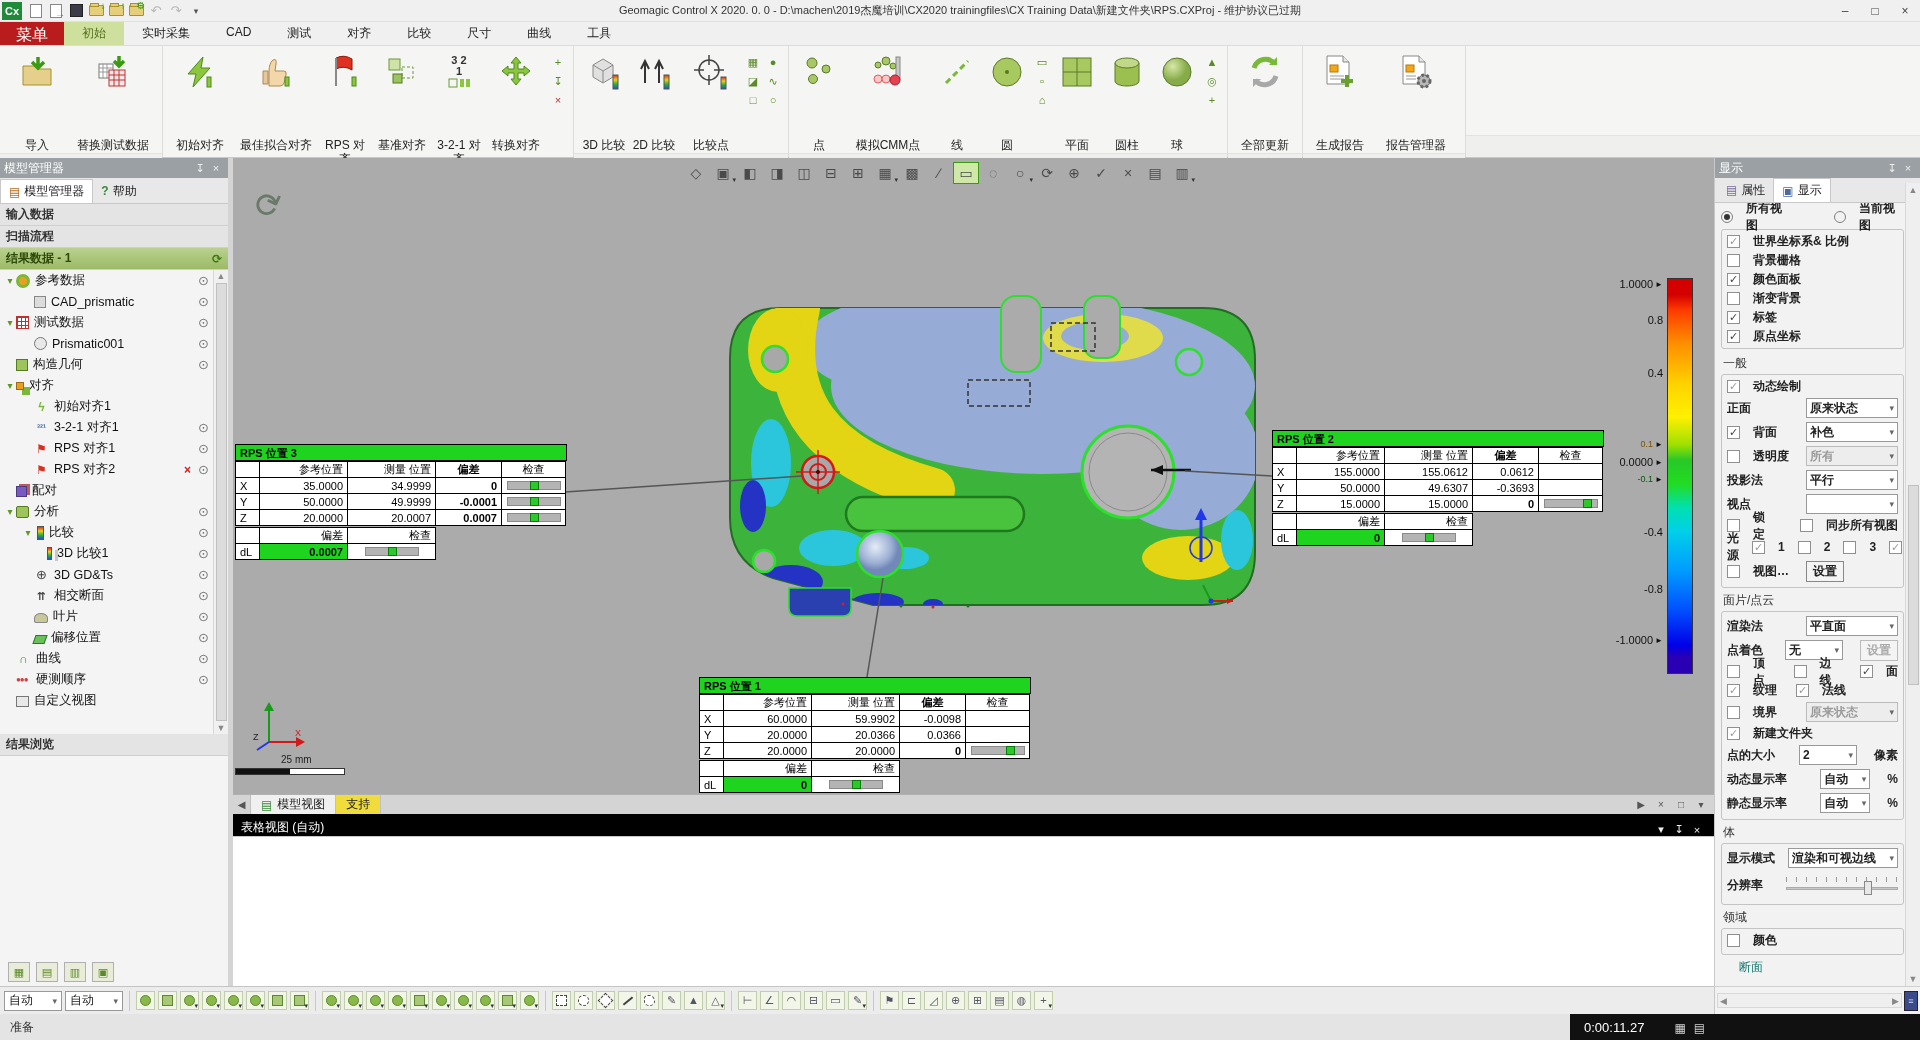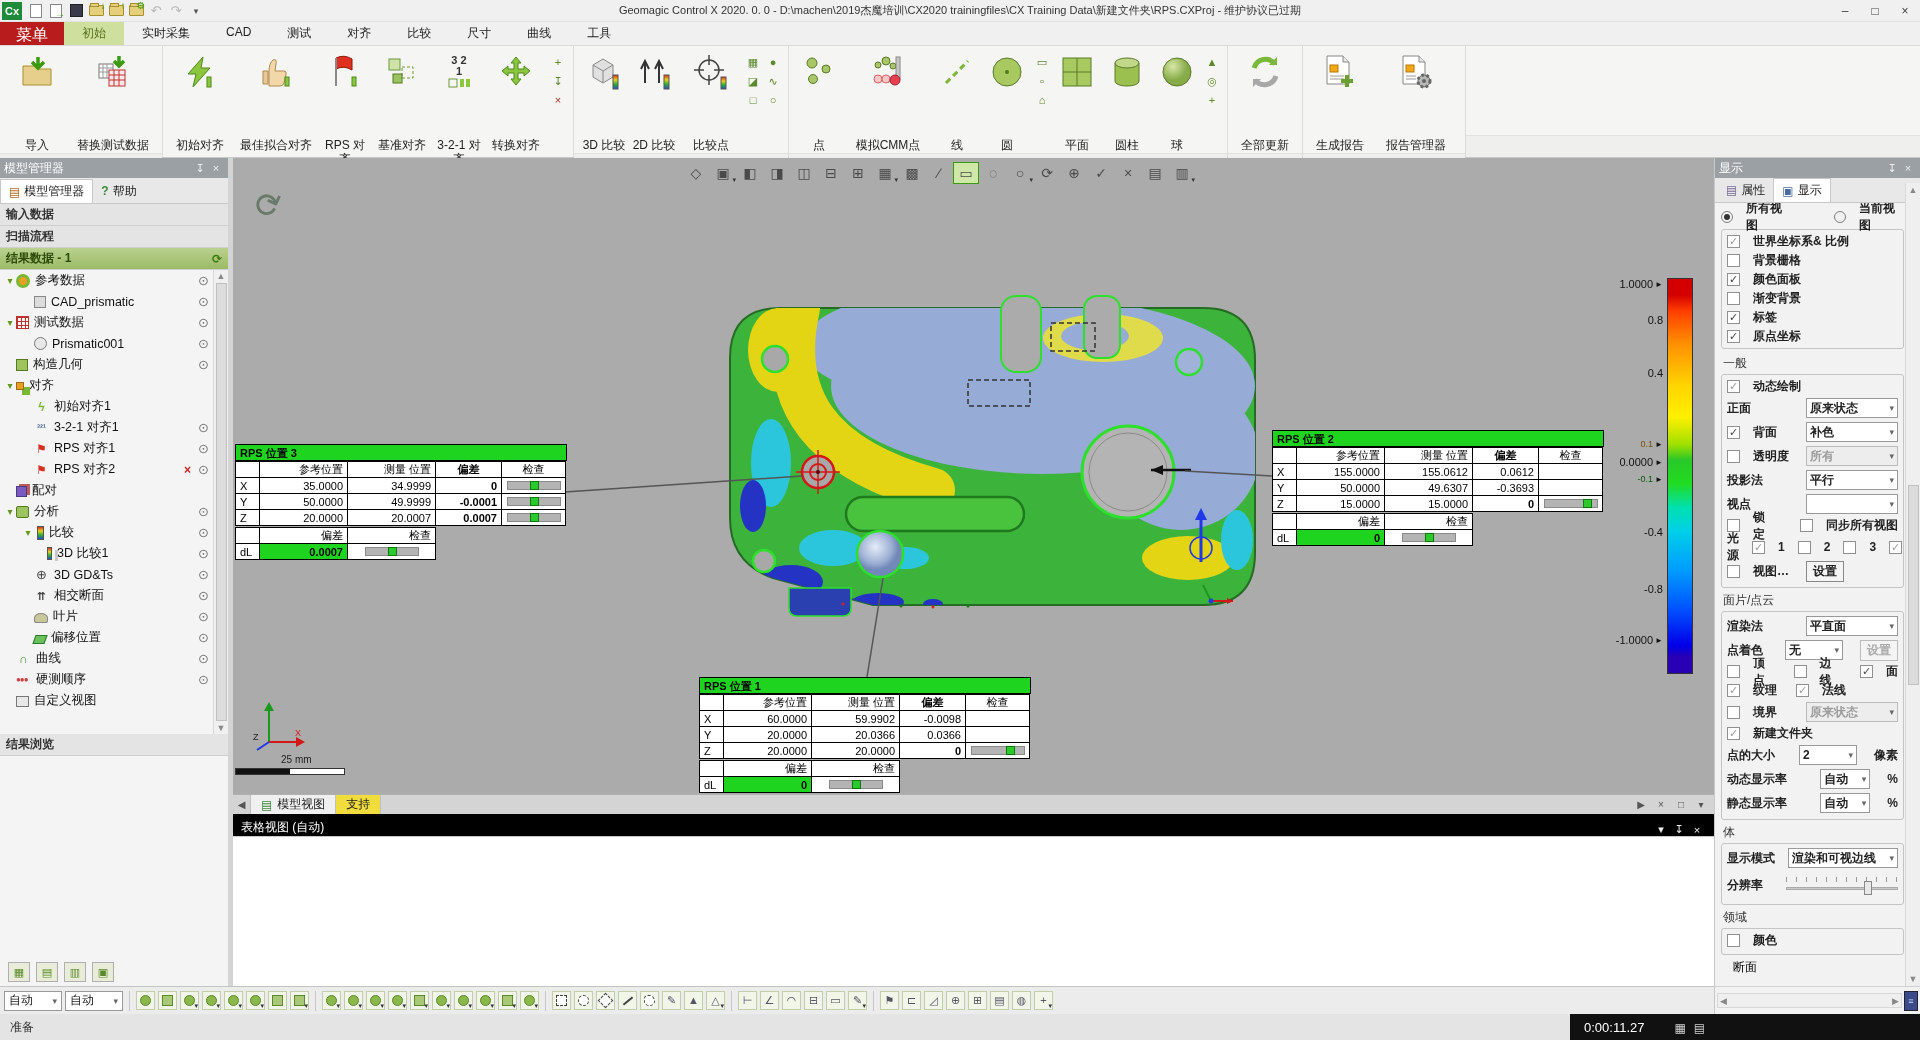--- a/index.html
+++ b/index.html
@@ -1360,21 +1360,21 @@
         </div>
         <div class="grptitle">领域</div>
         <div class="grpline">
           <div class="rrow s">
               <span class="cb">
                 <span class="mk" style="visibility: hidden;">✓</span>
               </span>
               <span>颜色</span>
             </div>
         </div>
-        <div style="color:#000000;margin-left:12px;">断面</div>
+        <div style="color:#0f766e;margin-left:18px;">断面</div>
       </div>
       <div class="rpvs">
         <span>▲</span>
         <span class="thumb" style="width:11px;height:200px;background:#dcdcdc;border:1px solid #c0c0c0;"></span>
         <span>▼</span>
       </div>
     </div>
   </div>
 
   <div class="botrow">

